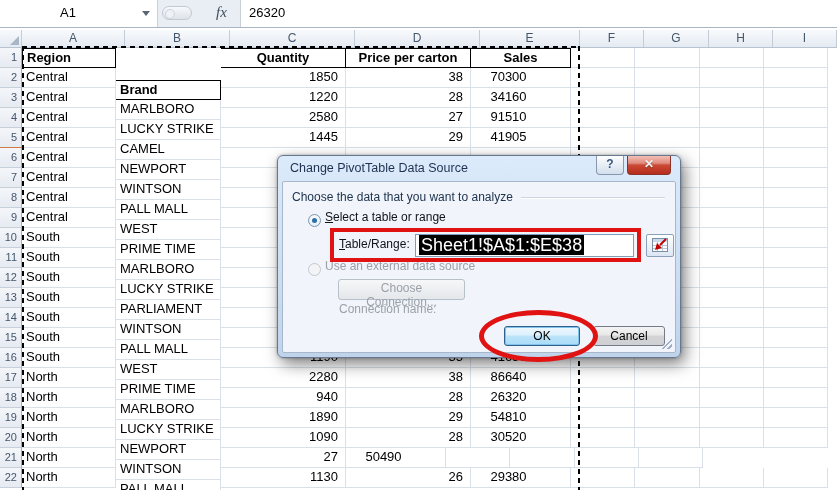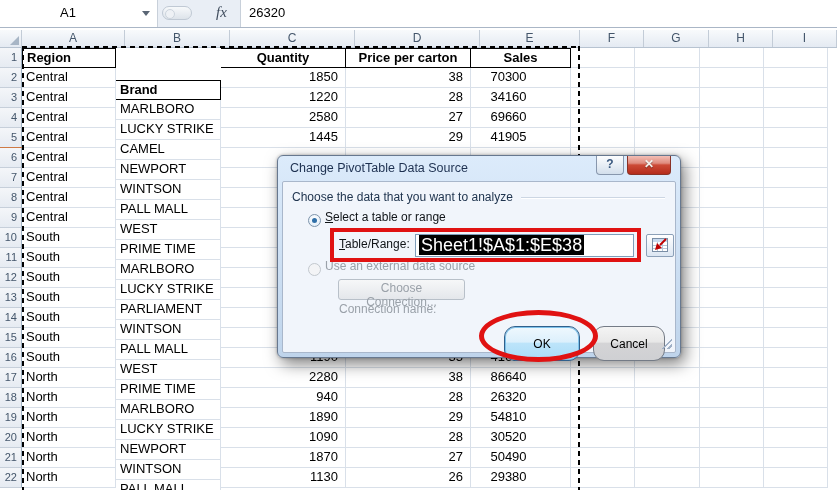--- a/index.html
+++ b/index.html
@@ -67,21 +67,21 @@
   .ul::first-letter{text-decoration:underline;}
   .dis{color:#9aa1a9;}
   .radio1-label{left:42px;top:28px;}
   .tr-label{left:56px;top:55px;}
   .tr-input{position:absolute;left:132px;top:52px;width:219px;height:23px;background:#fff;border:1px solid #7f9db9;box-sizing:border-box;line-height:21px;padding-left:3px;}
   .sel{background:#000;color:#fff;padding:0 2px;font-size:18px;}
   .range-btn{position:absolute;left:363px;top:52px;width:28px;height:23px;box-sizing:border-box;background:linear-gradient(#ffffff,#dce6f2);border:1px solid #8ca0b8;border-radius:2px;text-align:center;padding-top:3px;}
   .radio2-label{left:42px;top:77px;}
   .conn-btn{position:absolute;left:55px;top:97px;width:127px;height:21px;box-sizing:border-box;background:linear-gradient(#f6f7f8,#e4e7eb);border:1px solid #b8c0c9;border-radius:3px;color:#9aa1a9;font-size:12px;font-family:"Liberation Sans",sans-serif;text-align:center;}
   .conn-name{left:56px;top:120px;}
-  .btn{position:absolute;height:35px;box-sizing:border-box;border-radius:11px;font-size:12px;font-family:"Liberation Sans",sans-serif;color:#000;text-align:center;}
+  .btn{position:absolute;height:20px;box-sizing:border-box;border-radius:3px;font-size:12px;font-family:"Liberation Sans",sans-serif;color:#000;text-align:center;}
   .ok-btn{left:221px;top:144px;width:76px;border:1px solid #30608c;background:linear-gradient(#eff8fe,#dcf0fc 45%,#bce4fa 50%,#a9dcf8);box-shadow:inset 0 0 0 1px #7fc2ea;}
   .cancel-btn{left:310px;top:144px;width:72px;border:1px solid #747b86;background:linear-gradient(#f4f4f4,#e8e8e8 45%,#d4d4d6 50%,#cfd0d3);}
   .grip{position:absolute;right:3px;bottom:3px;width:11px;height:11px;
     background:repeating-linear-gradient(135deg,#9fb0c6 0 1.5px,transparent 1.5px 4px);
     clip-path:polygon(100% 0,100% 100%,0 100%);}
   
   .annotation{position:absolute;z-index:20;box-sizing:border-box;pointer-events:none;}
   #ann-rect{left:330px;top:228px;width:311px;height:34px;border:4px solid #e01212;}
   #ann-ellipse{left:479px;top:310px;width:119px;height:52px;border:5px solid #e01212;border-radius:50%;}
 </style>
@@ -152,21 +152,21 @@
     <div class="cell chh"></div>
     <div class="cell ci"></div>
   </div>
 
   <div class="row">
     <div class="cell rn">4</div>
     <div class="cell ca">Central</div>
     <div class="cell cb">CAMEL</div>
     <div class="cell cc">2580</div>
     <div class="cell cd">27</div>
-    <div class="cell ce">69660</div>
+    <div class="cell ce">91510</div>
     <div class="cell cf"></div>
     <div class="cell cg"></div>
     <div class="cell chh"></div>
     <div class="cell ci"></div>
   </div>
 
   <div class="row">
     <div class="cell rn">5</div>
     <div class="cell ca">Central</div>
     <div class="cell cb">NEWPORT</div>
@@ -371,21 +371,20 @@
     <div class="cell cf"></div>
     <div class="cell cg"></div>
     <div class="cell chh"></div>
     <div class="cell ci"></div>
   </div>
 
   <div class="row">
     <div class="cell rn">21</div>
     <div class="cell ca">North</div>
     <div class="cell cb">PALL MALL</div>
-    <div class="cell cc">1870</div>
     <div class="cell cd">27</div>
     <div class="cell ce">50490</div>
     <div class="cell cf"></div>
     <div class="cell cg"></div>
     <div class="cell chh"></div>
     <div class="cell ci"></div>
   </div>
 
   <div class="row">
     <div class="cell rn">22</div>

